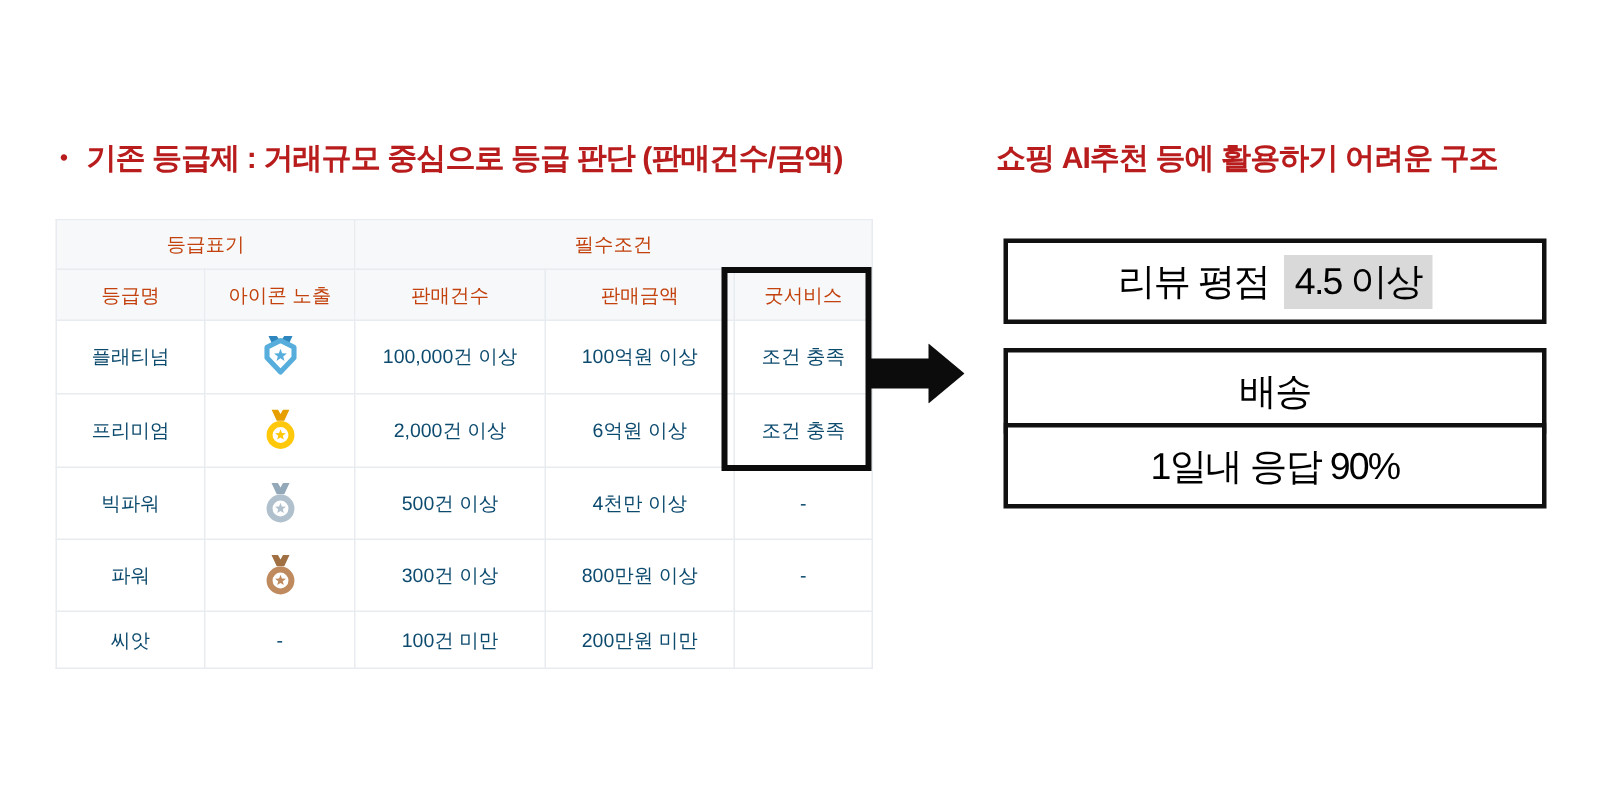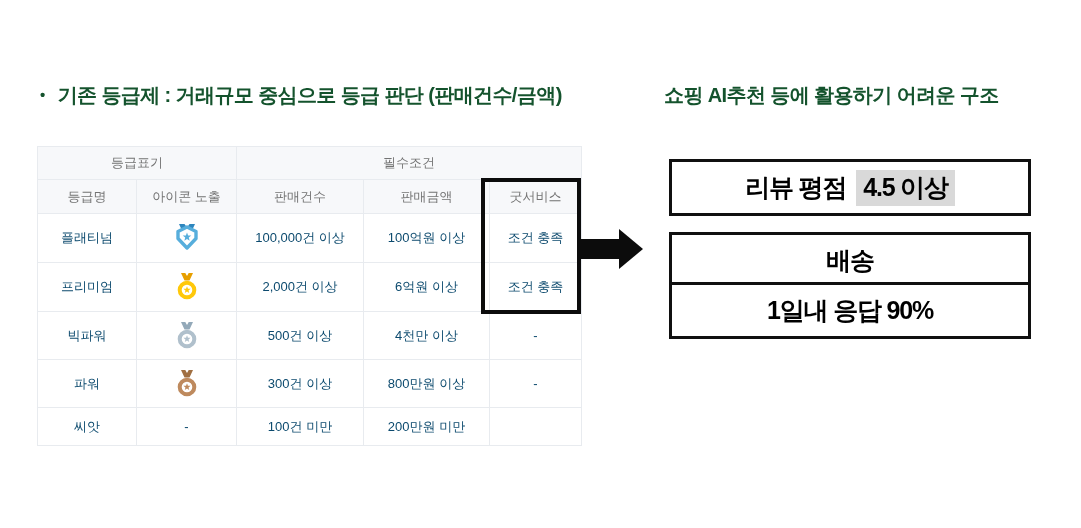--- a/index.html
+++ b/index.html
@@ -2,54 +2,54 @@
 <html><head>
 <meta charset="utf-8">
 <style>
   html,body{margin:0;padding:0;background:#ffffff;}
   .canvas{
     position:relative;width:1081px;height:528px;background:#ffffff;
     font-family:"Liberation Sans","DejaVu Sans",sans-serif;overflow:hidden;
   }
   
   .title{
-    position:absolute;top:82px;font-size:20px;font-weight:bold;
-    color:#14532d;letter-spacing:-0.6px;white-space:nowrap;
+    position:absolute;top:92px;font-size:20px;font-weight:bold;
+    color:#b91c1c;letter-spacing:-0.6px;white-space:nowrap;
   }
   .title-left{left:40px;}
   .title-right{left:664px;text-align:center;}
   .bullet{font-size:15px;margin-right:13px;vertical-align:2px;}
   
   table.grades{
     position:absolute;left:37px;top:146px;border-collapse:collapse;
     table-layout:fixed;width:544px;
   }
   table.grades th,table.grades td{
     border:1px solid #e8ebef;text-align:center;vertical-align:middle;
     font-size:13px;font-weight:normal;padding:0;overflow:hidden;
   }
-  table.grades th{background:#f7f8fa;color:#737373;text-align:center;}
+  table.grades th{background:#f7f8fa;color:#c2410c;text-align:center;}
   table.grades td{background:#ffffff;color:#0c4a6e;}
   tr.h1{height:33px;} tr.h2{height:34px;}
   tr.r-lg{height:49px;} tr.r-md{height:48px;} tr.r-sm{height:38px;}
   .dash{color:#9aa0a6;}
   .medal{display:inline-block;vertical-align:middle;}
   
   .focus-rect{
     position:absolute;left:481px;top:178px;width:100px;height:136px;
     border:4px solid #0c0c0c;box-sizing:border-box;pointer-events:none;
   }
   
   .arrow{position:absolute;left:579px;top:229px;}
   
   .callout{
     position:absolute;left:669px;width:362px;height:57px;
     border:3px solid #101010;background:#ffffff;box-sizing:border-box;
     display:flex;align-items:center;justify-content:center;gap:10px;
-    font-size:25px;font-weight:bold;color:#000000;letter-spacing:-1.2px;
+    font-size:25px;font-weight:normal;color:#000000;letter-spacing:-1.2px;
     white-space:nowrap;
   }
   .callout-1{top:159px;}
   .callout-2{top:232px;}
   .callout-3{top:282px;}
   .hl{background:#d9d9d9;padding:1px 7px 2px 7px;}
 </style>
 </head>
 <body>
 

